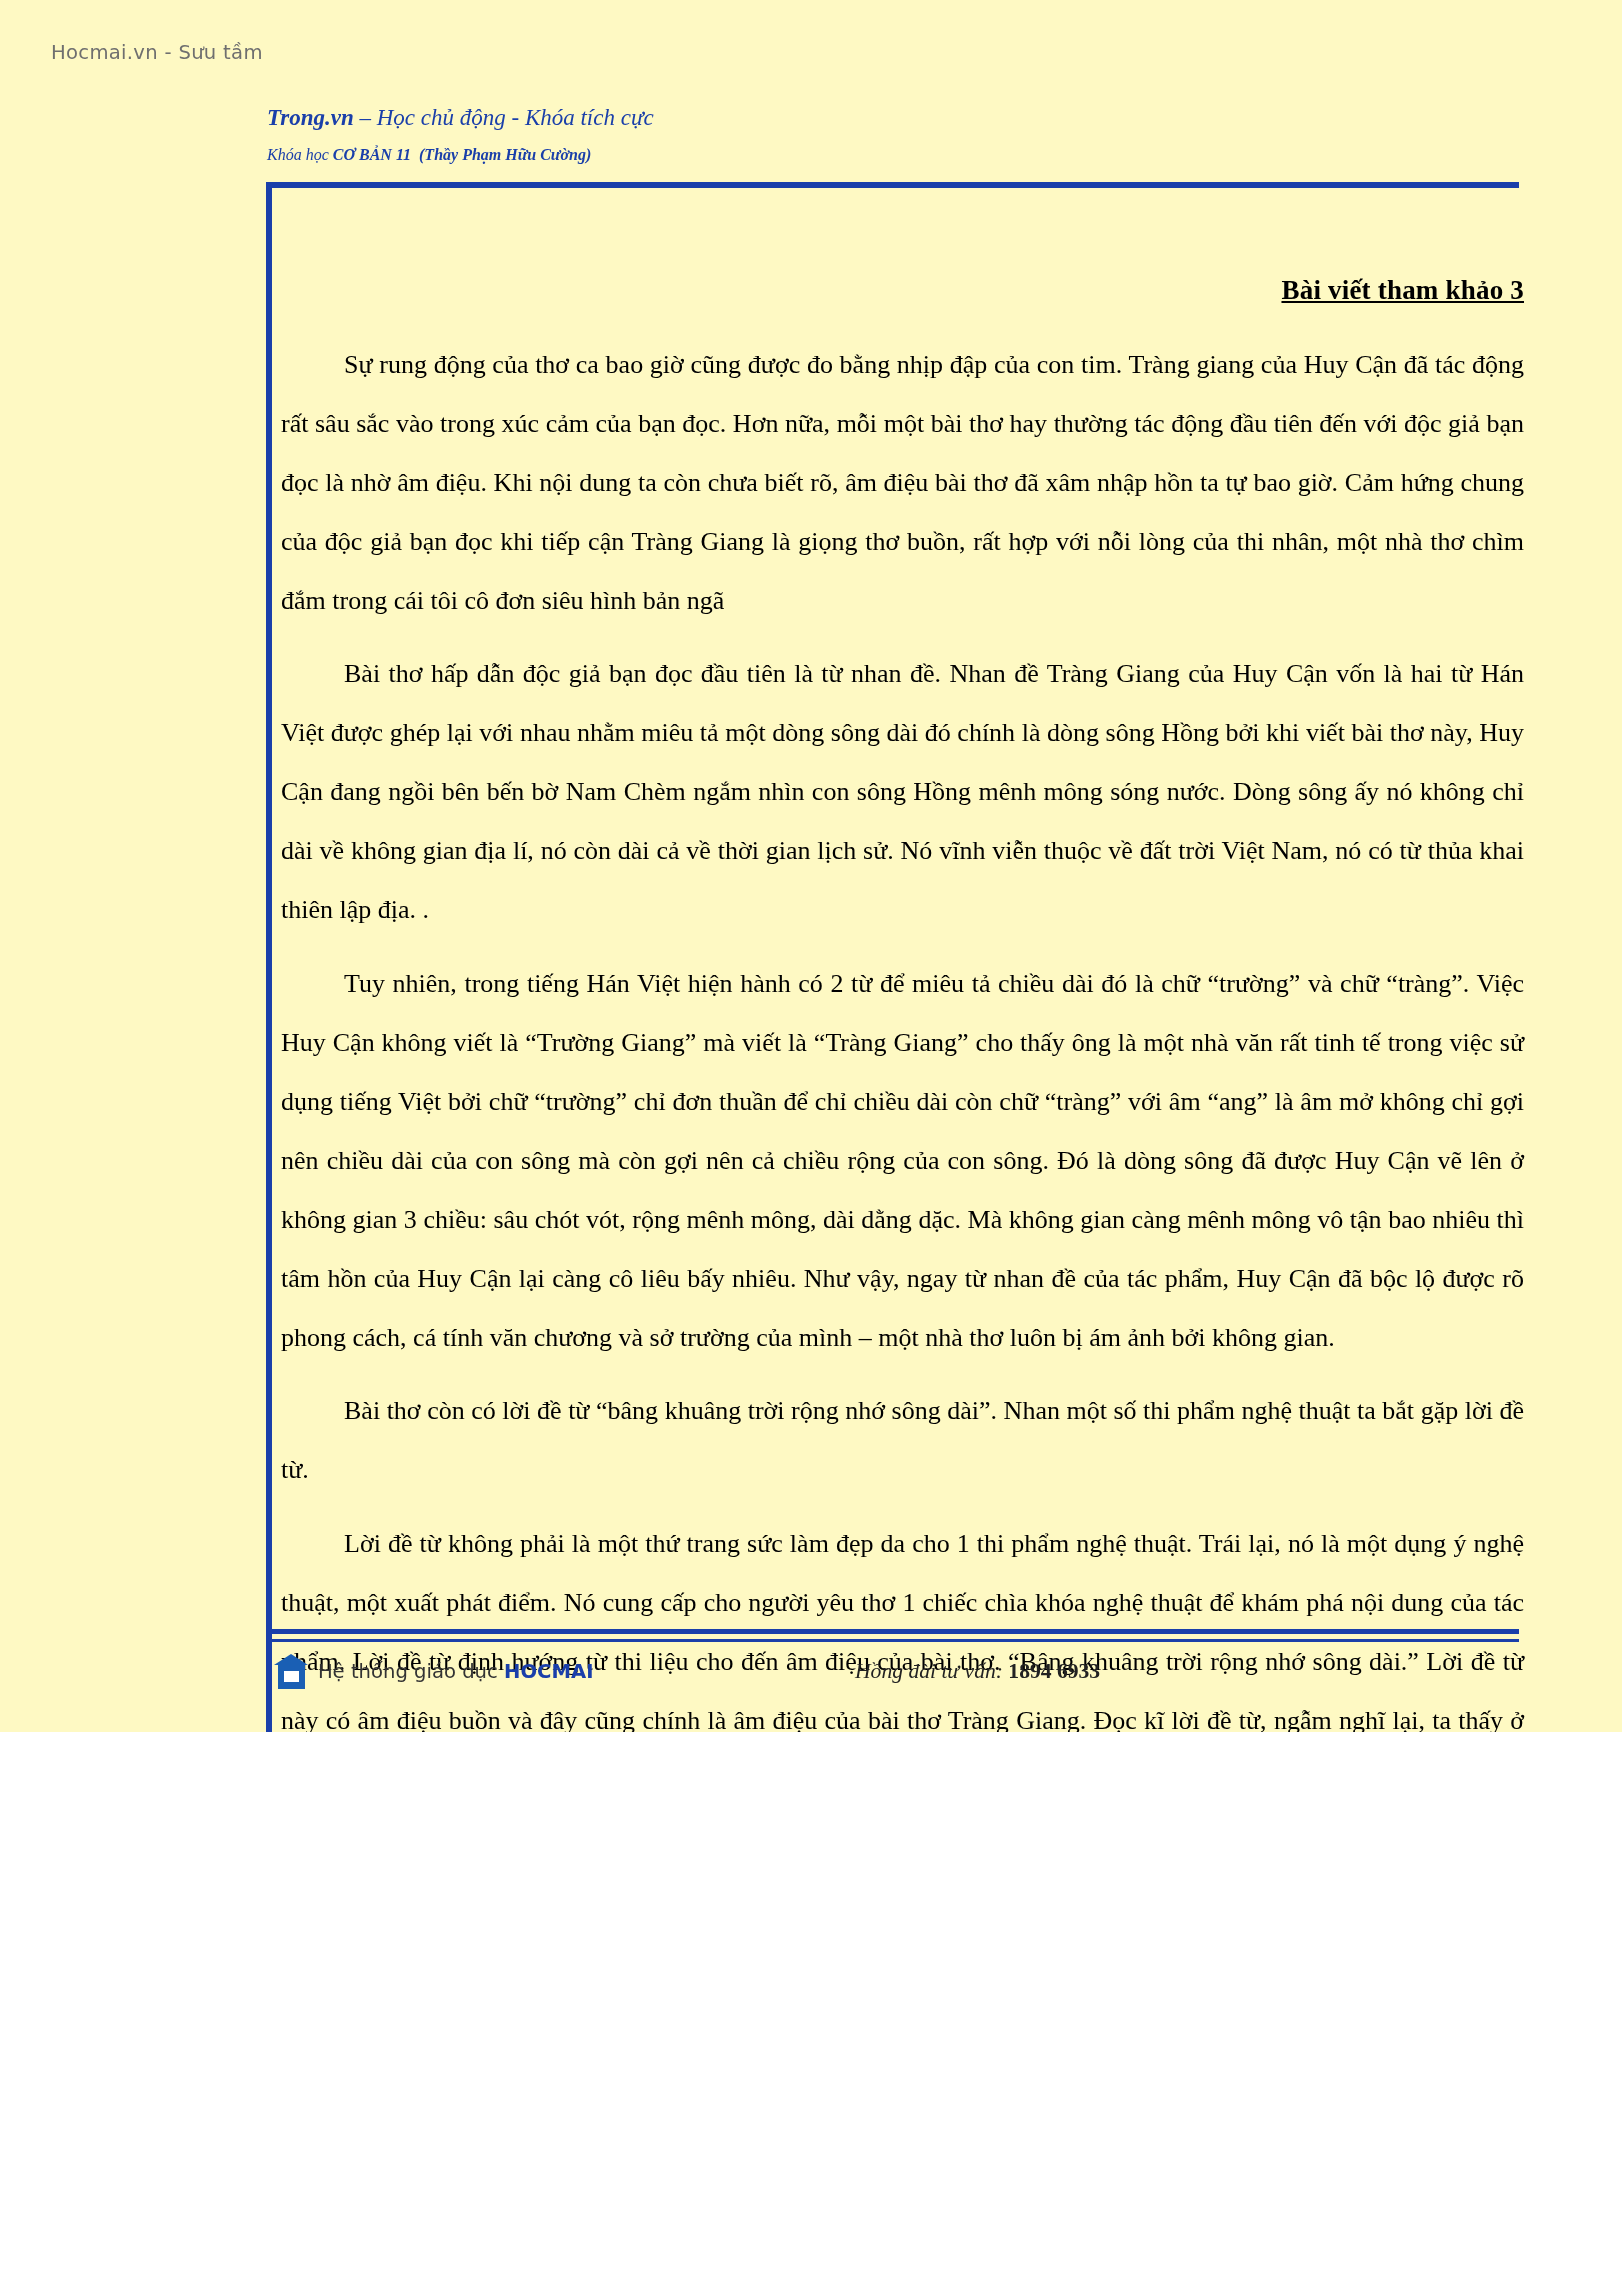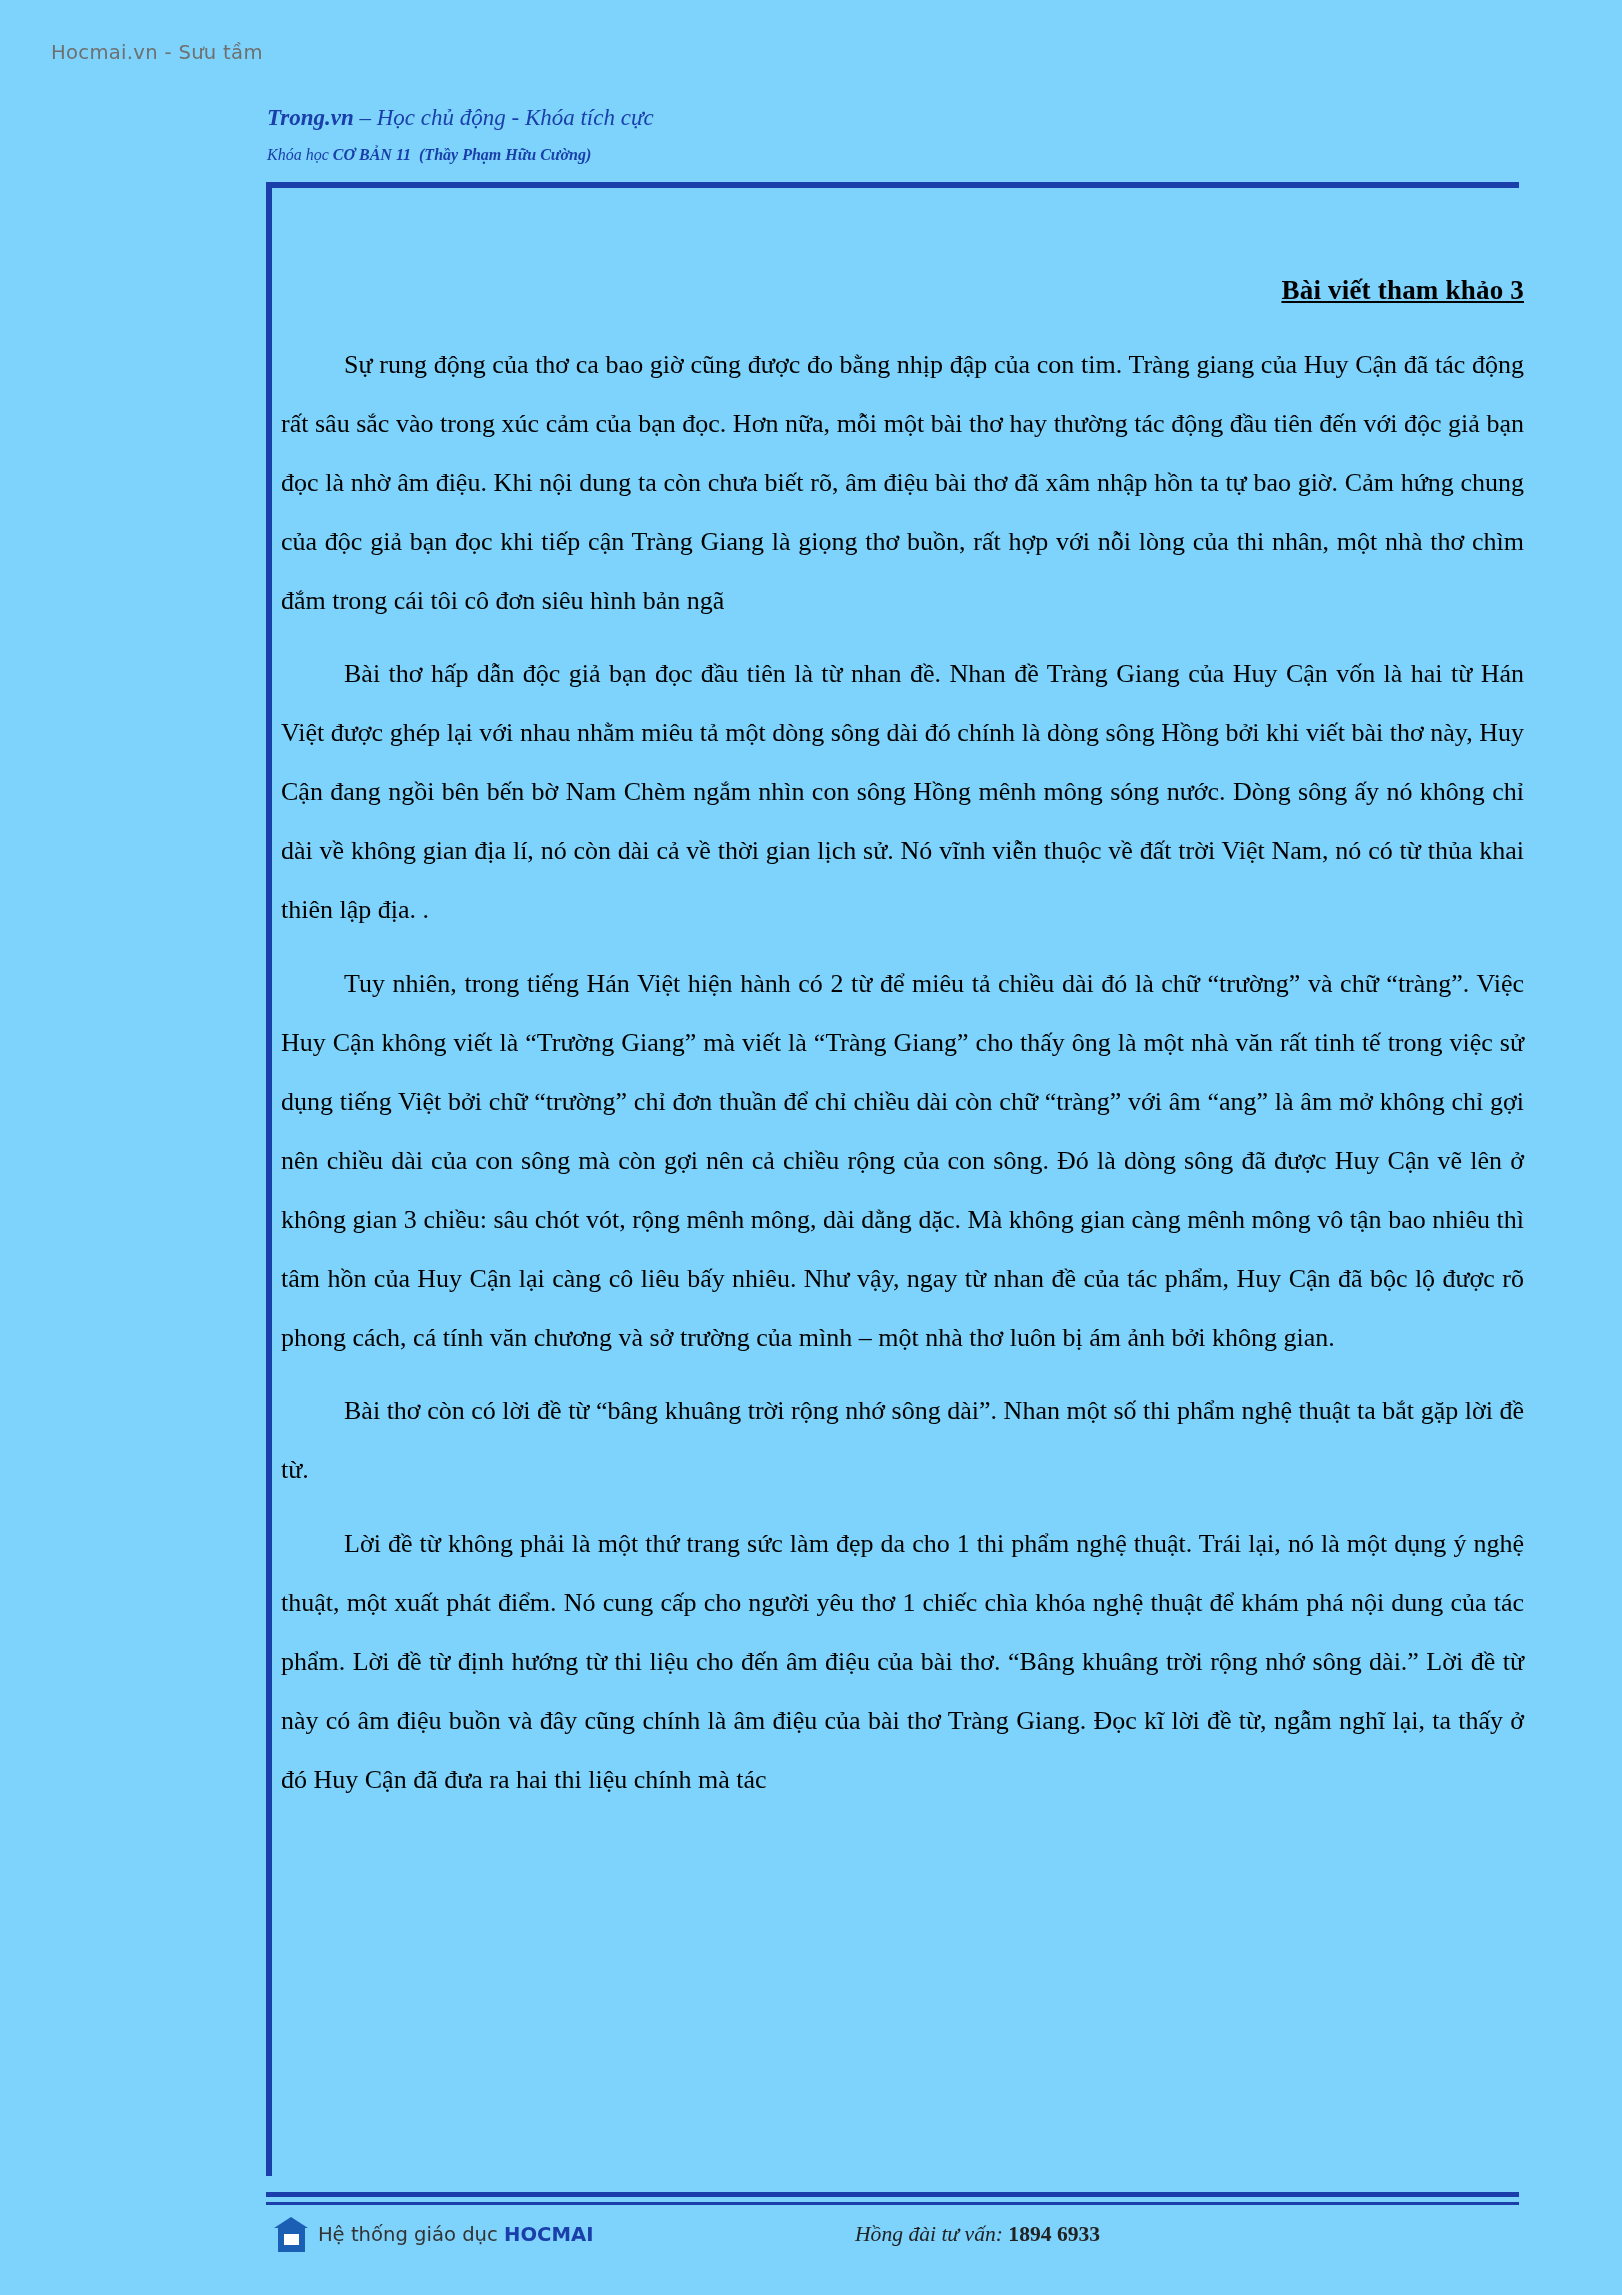--- a/index.html
+++ b/index.html
@@ -3,22 +3,22 @@
 <meta charset="utf-8">
 <style>
   html, body {
     margin: 0;
     padding: 0;
     background: #ffffff;
   }
   .page {
     position: relative;
     width: 1623px;
-    height: 2295px;
-    background: #7dd3fc;
+    height: 1732px;
+    background: #fef9c3;
     font-family: "Liberation Serif", serif;
     overflow: hidden;
     box-sizing: border-box;
   }
 
   
   .watermark {
     position: absolute;
     top: 41px;
     left: 51px;

